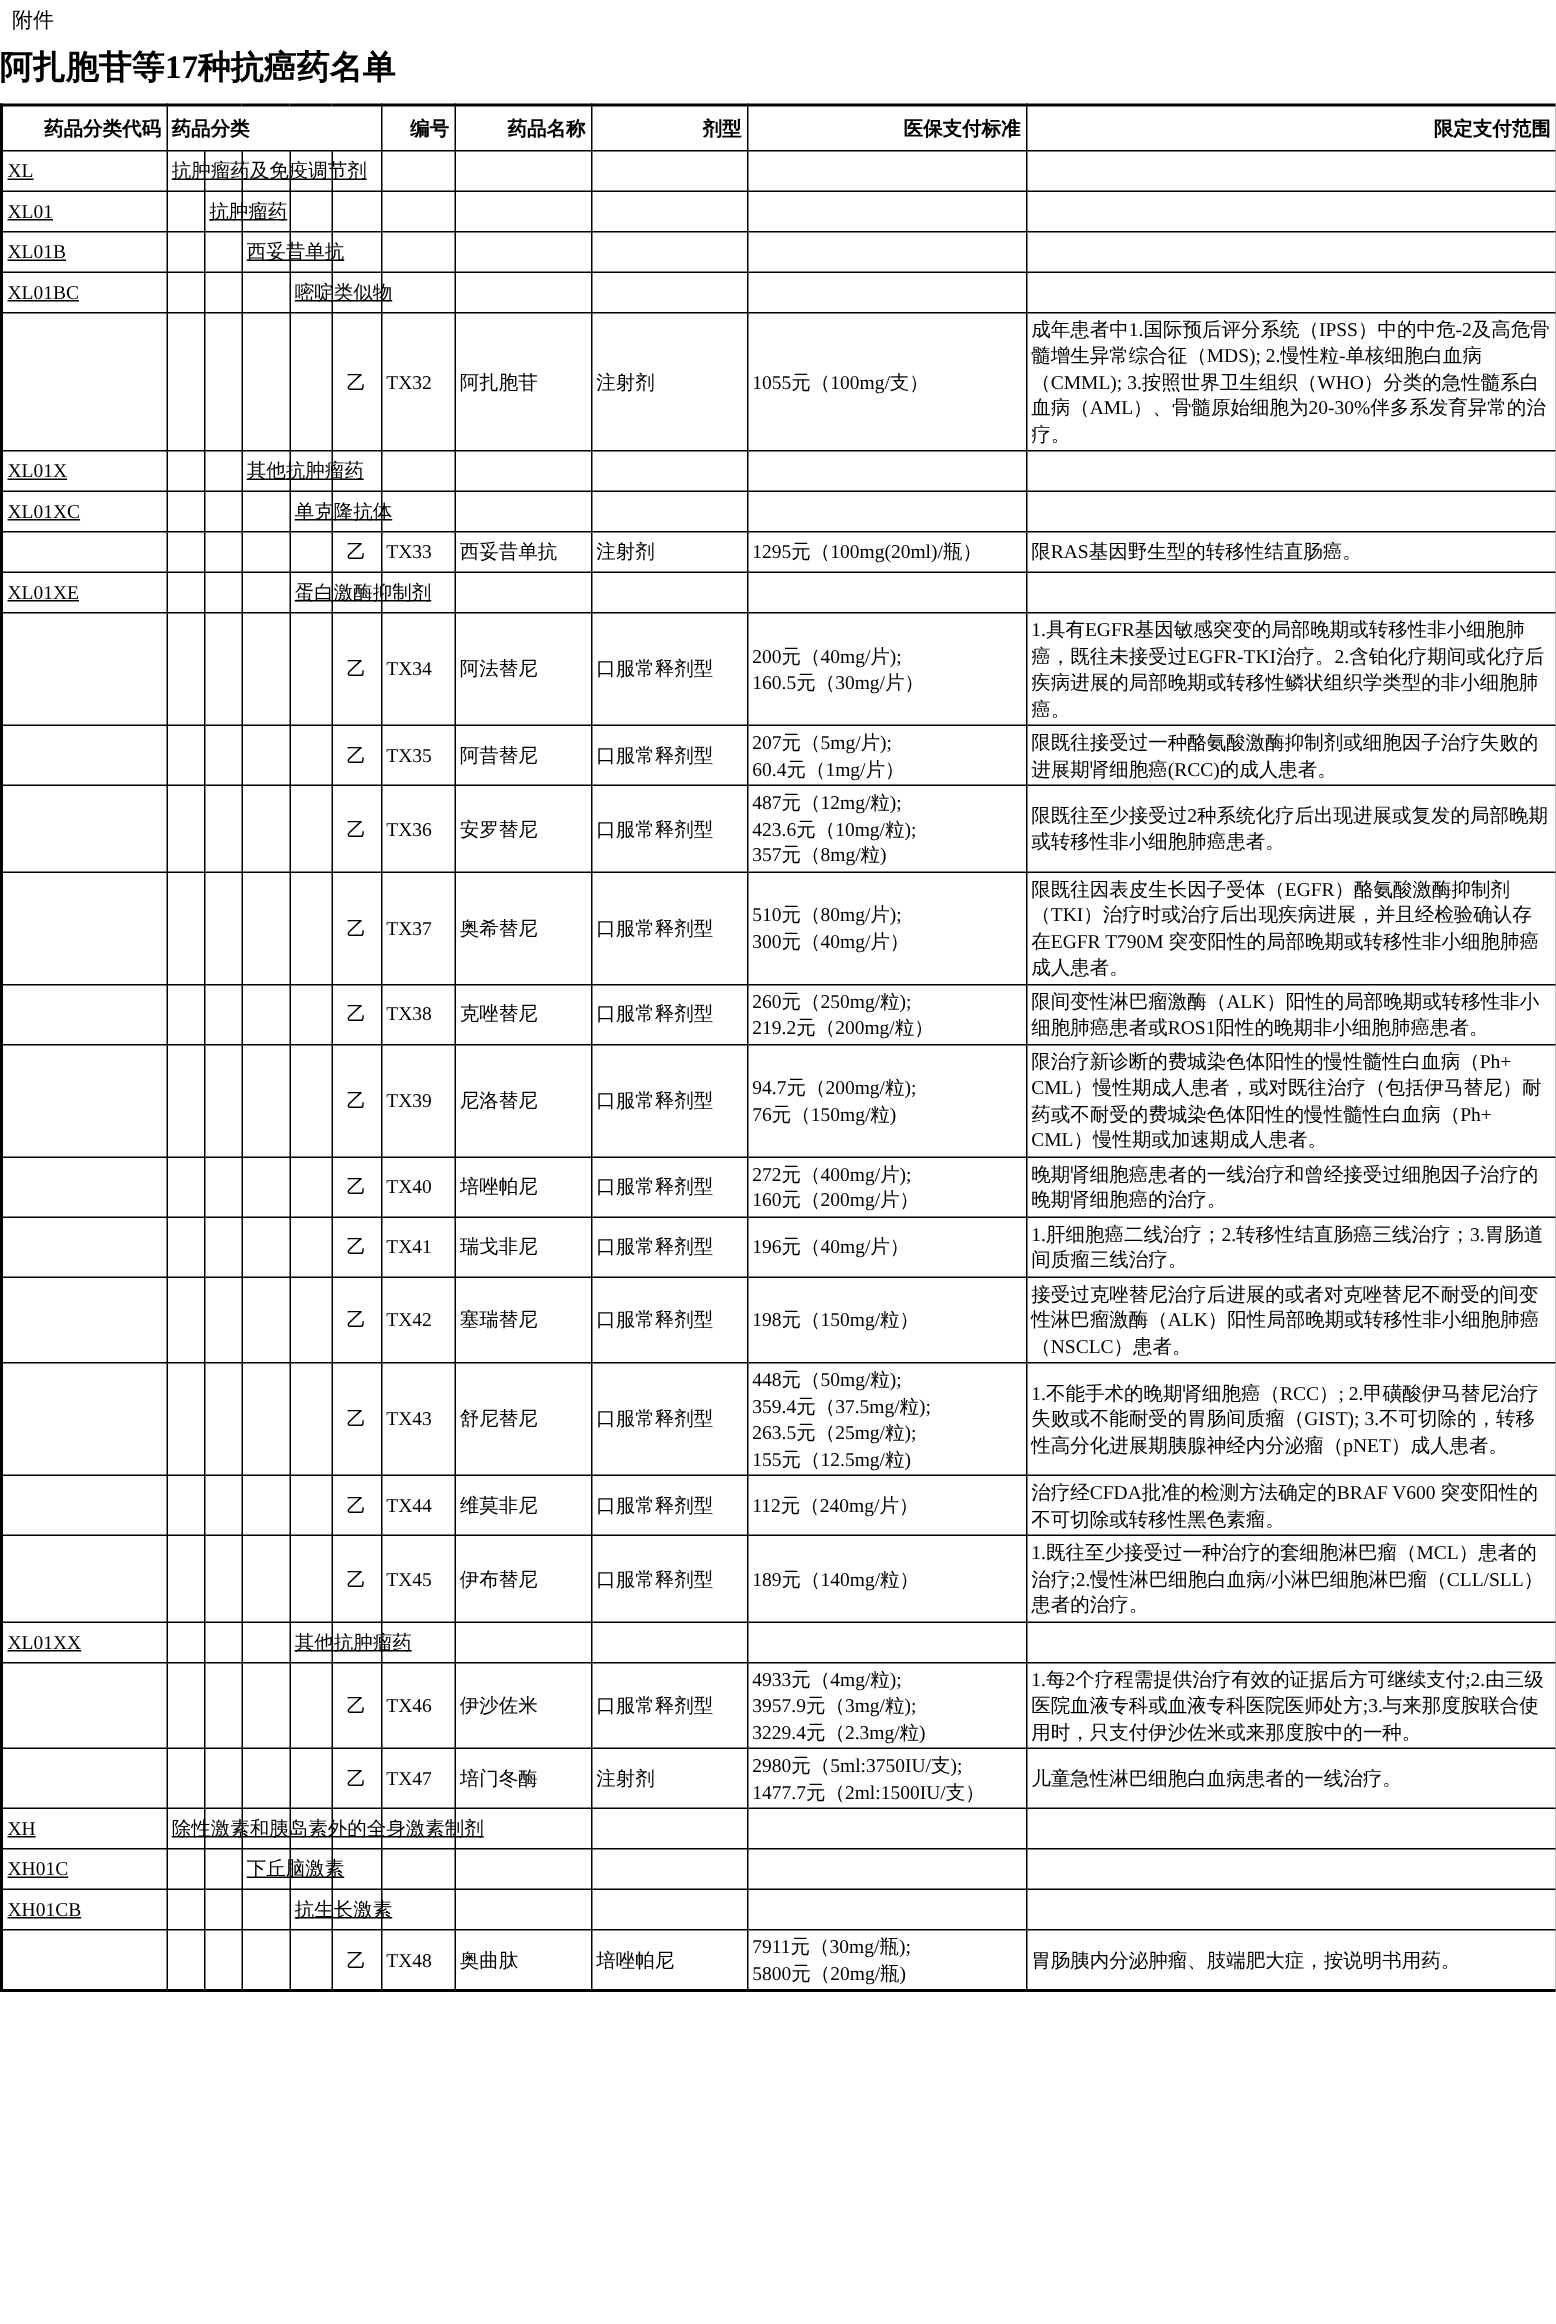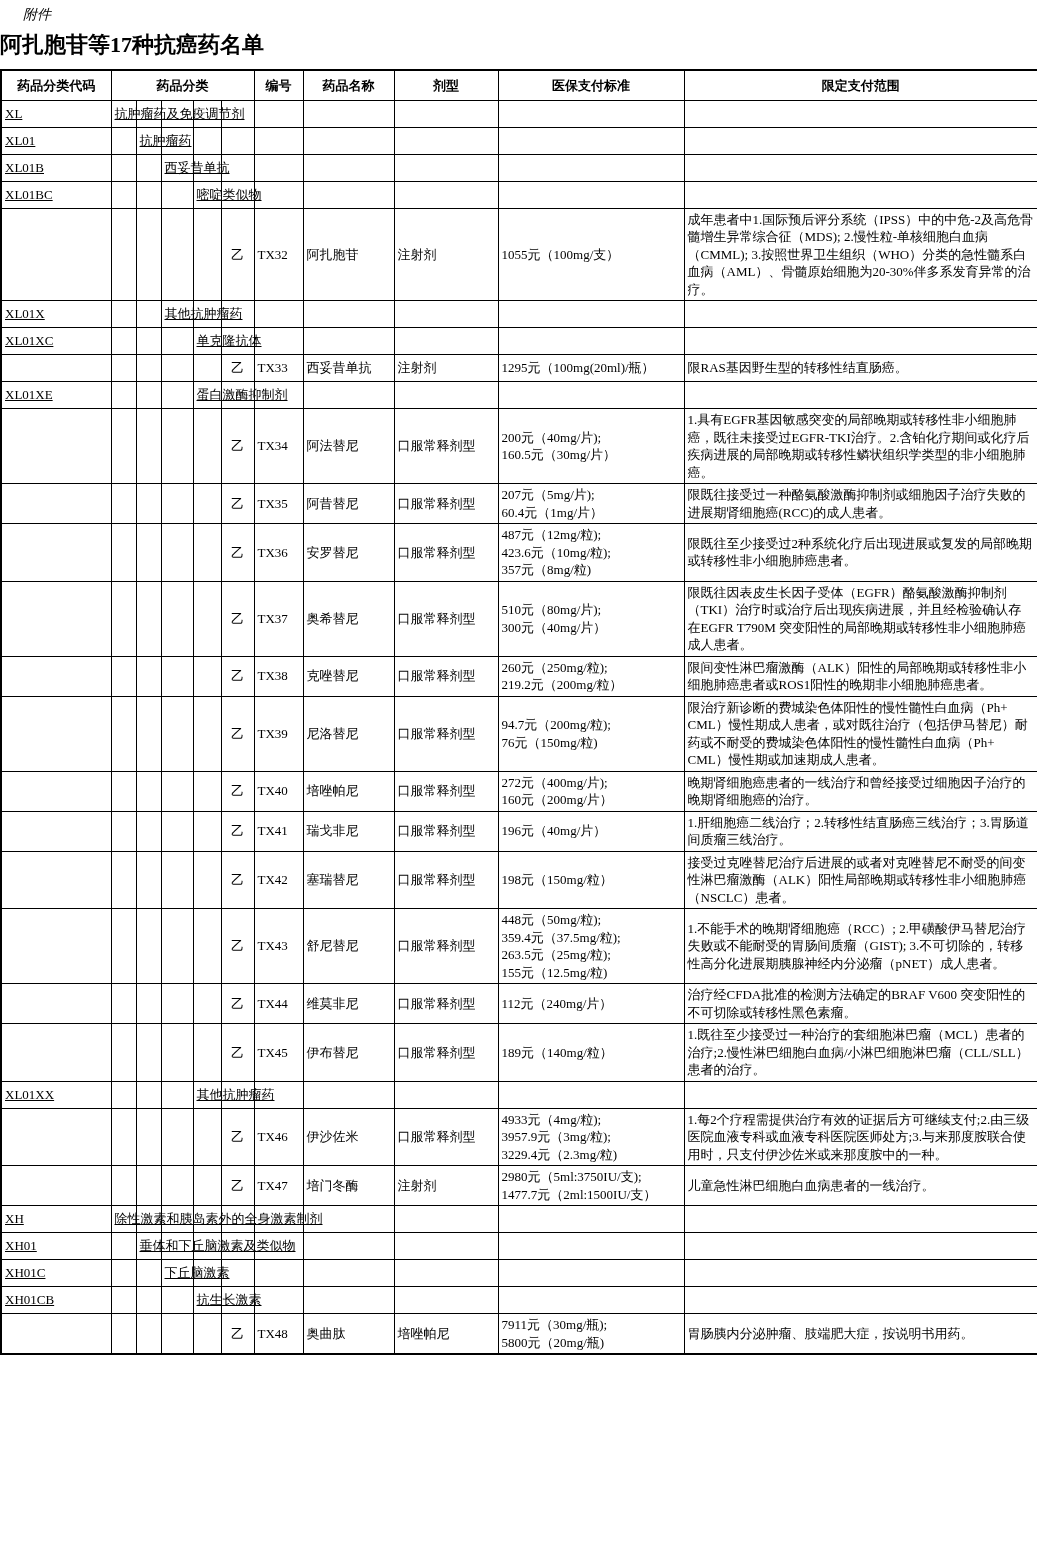--- a/index.html
+++ b/index.html
@@ -1,28 +1,28 @@
 <!DOCTYPE html>
 <html><head>
 <meta charset="utf-8">
 <style>
   * { box-sizing: border-box; }
   html, body { margin: 0; padding: 0; background: #fff; color: #000;
     font-family: "Liberation Serif", "DejaVu Serif", serif; }
   .page { width: 1037px; }
-  .attachment { font-size: 14px; line-height: 18px; padding: 6px 0 0 23px; font-style: italic; }
+  .attachment { font-size: 14px; line-height: 18px; padding: 6px 0 0 8px; }
   h1.title { font-size: 22px; font-weight: bold; margin: 6px 0 9px 0; }
   table.drugs { border-collapse: collapse; table-layout: fixed; width: 1037px; border: 2px solid #000; }
   table.drugs th, table.drugs td {
     border: 1px solid #000; padding: 2px 3px;
     font-size: 13px; line-height: 17.5px; vertical-align: middle;
     overflow: visible; word-wrap: normal;
   }
-  table.drugs th { font-weight: bold; text-align: center; height: 30px; }
-  table.drugs th.group { text-align: center; }
+  table.drugs th { font-weight: bold; text-align: right; height: 30px; }
+  table.drugs th.group { text-align: left; }
   tr.category { height: 27px; text-decoration: underline; }
   tr.drug { height: 27px; }
   td.cat-label { white-space: nowrap; padding-left: 1px; padding-right: 0; }
   td.grade { text-align: center; padding-left: 1px; padding-right: 1px; }
   td.price { white-space: pre-line; margin-top: 36px; }
   td.scope { }
 </style>
 </head>
 <body>
 
@@ -388,33 +388,20 @@
           <td></td>
           <td></td>
           <td></td>
           <td></td>
           <td></td>
           <td></td>
           <td></td>
           <td></td>
         </tr>
         <tr class="category">
-          <td class="code">XH01</td>
-          <td></td>
-          <td class="cat-label">垂体和下丘脑激素及类似物</td>
-          <td></td>
-          <td></td>
-          <td></td>
-          <td></td>
-          <td></td>
-          <td></td>
-          <td></td>
-          <td></td>
-        </tr>
-        <tr class="category">
           <td class="code">XH01C</td>
           <td></td>
           <td></td>
           <td class="cat-label">下丘脑激素</td>
           <td></td>
           <td></td>
           <td></td>
           <td></td>
           <td></td>
           <td></td>

